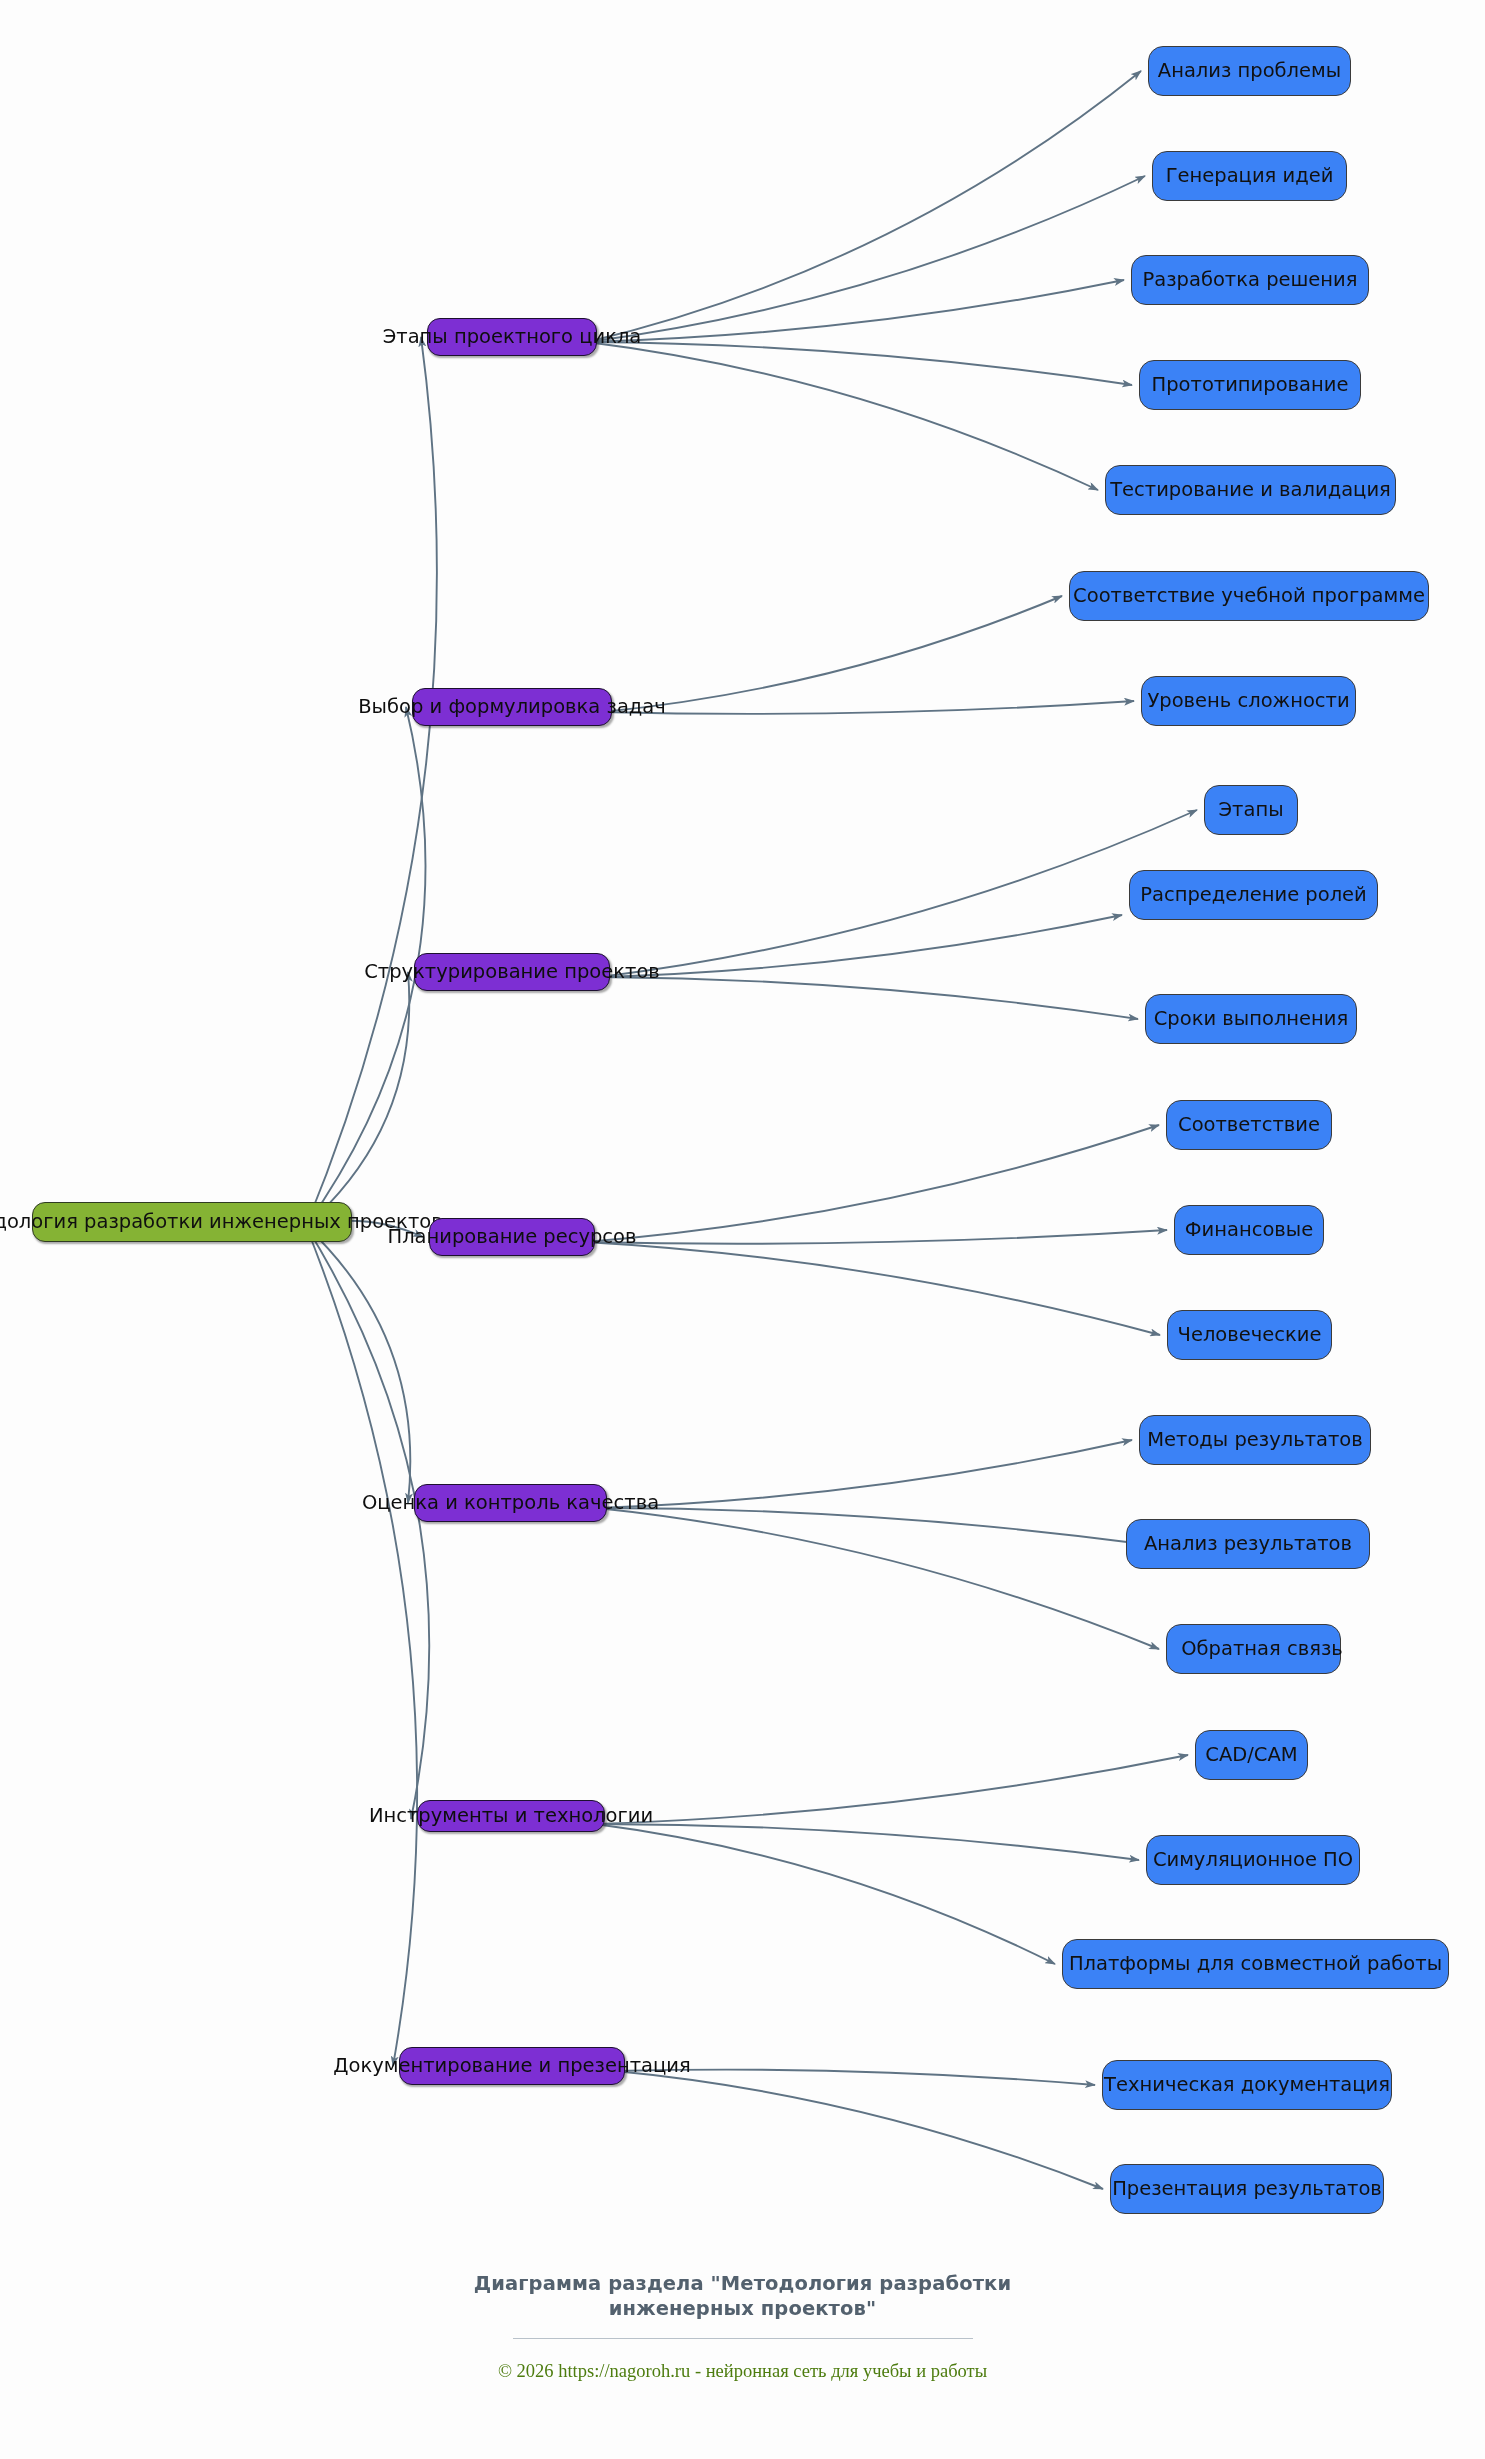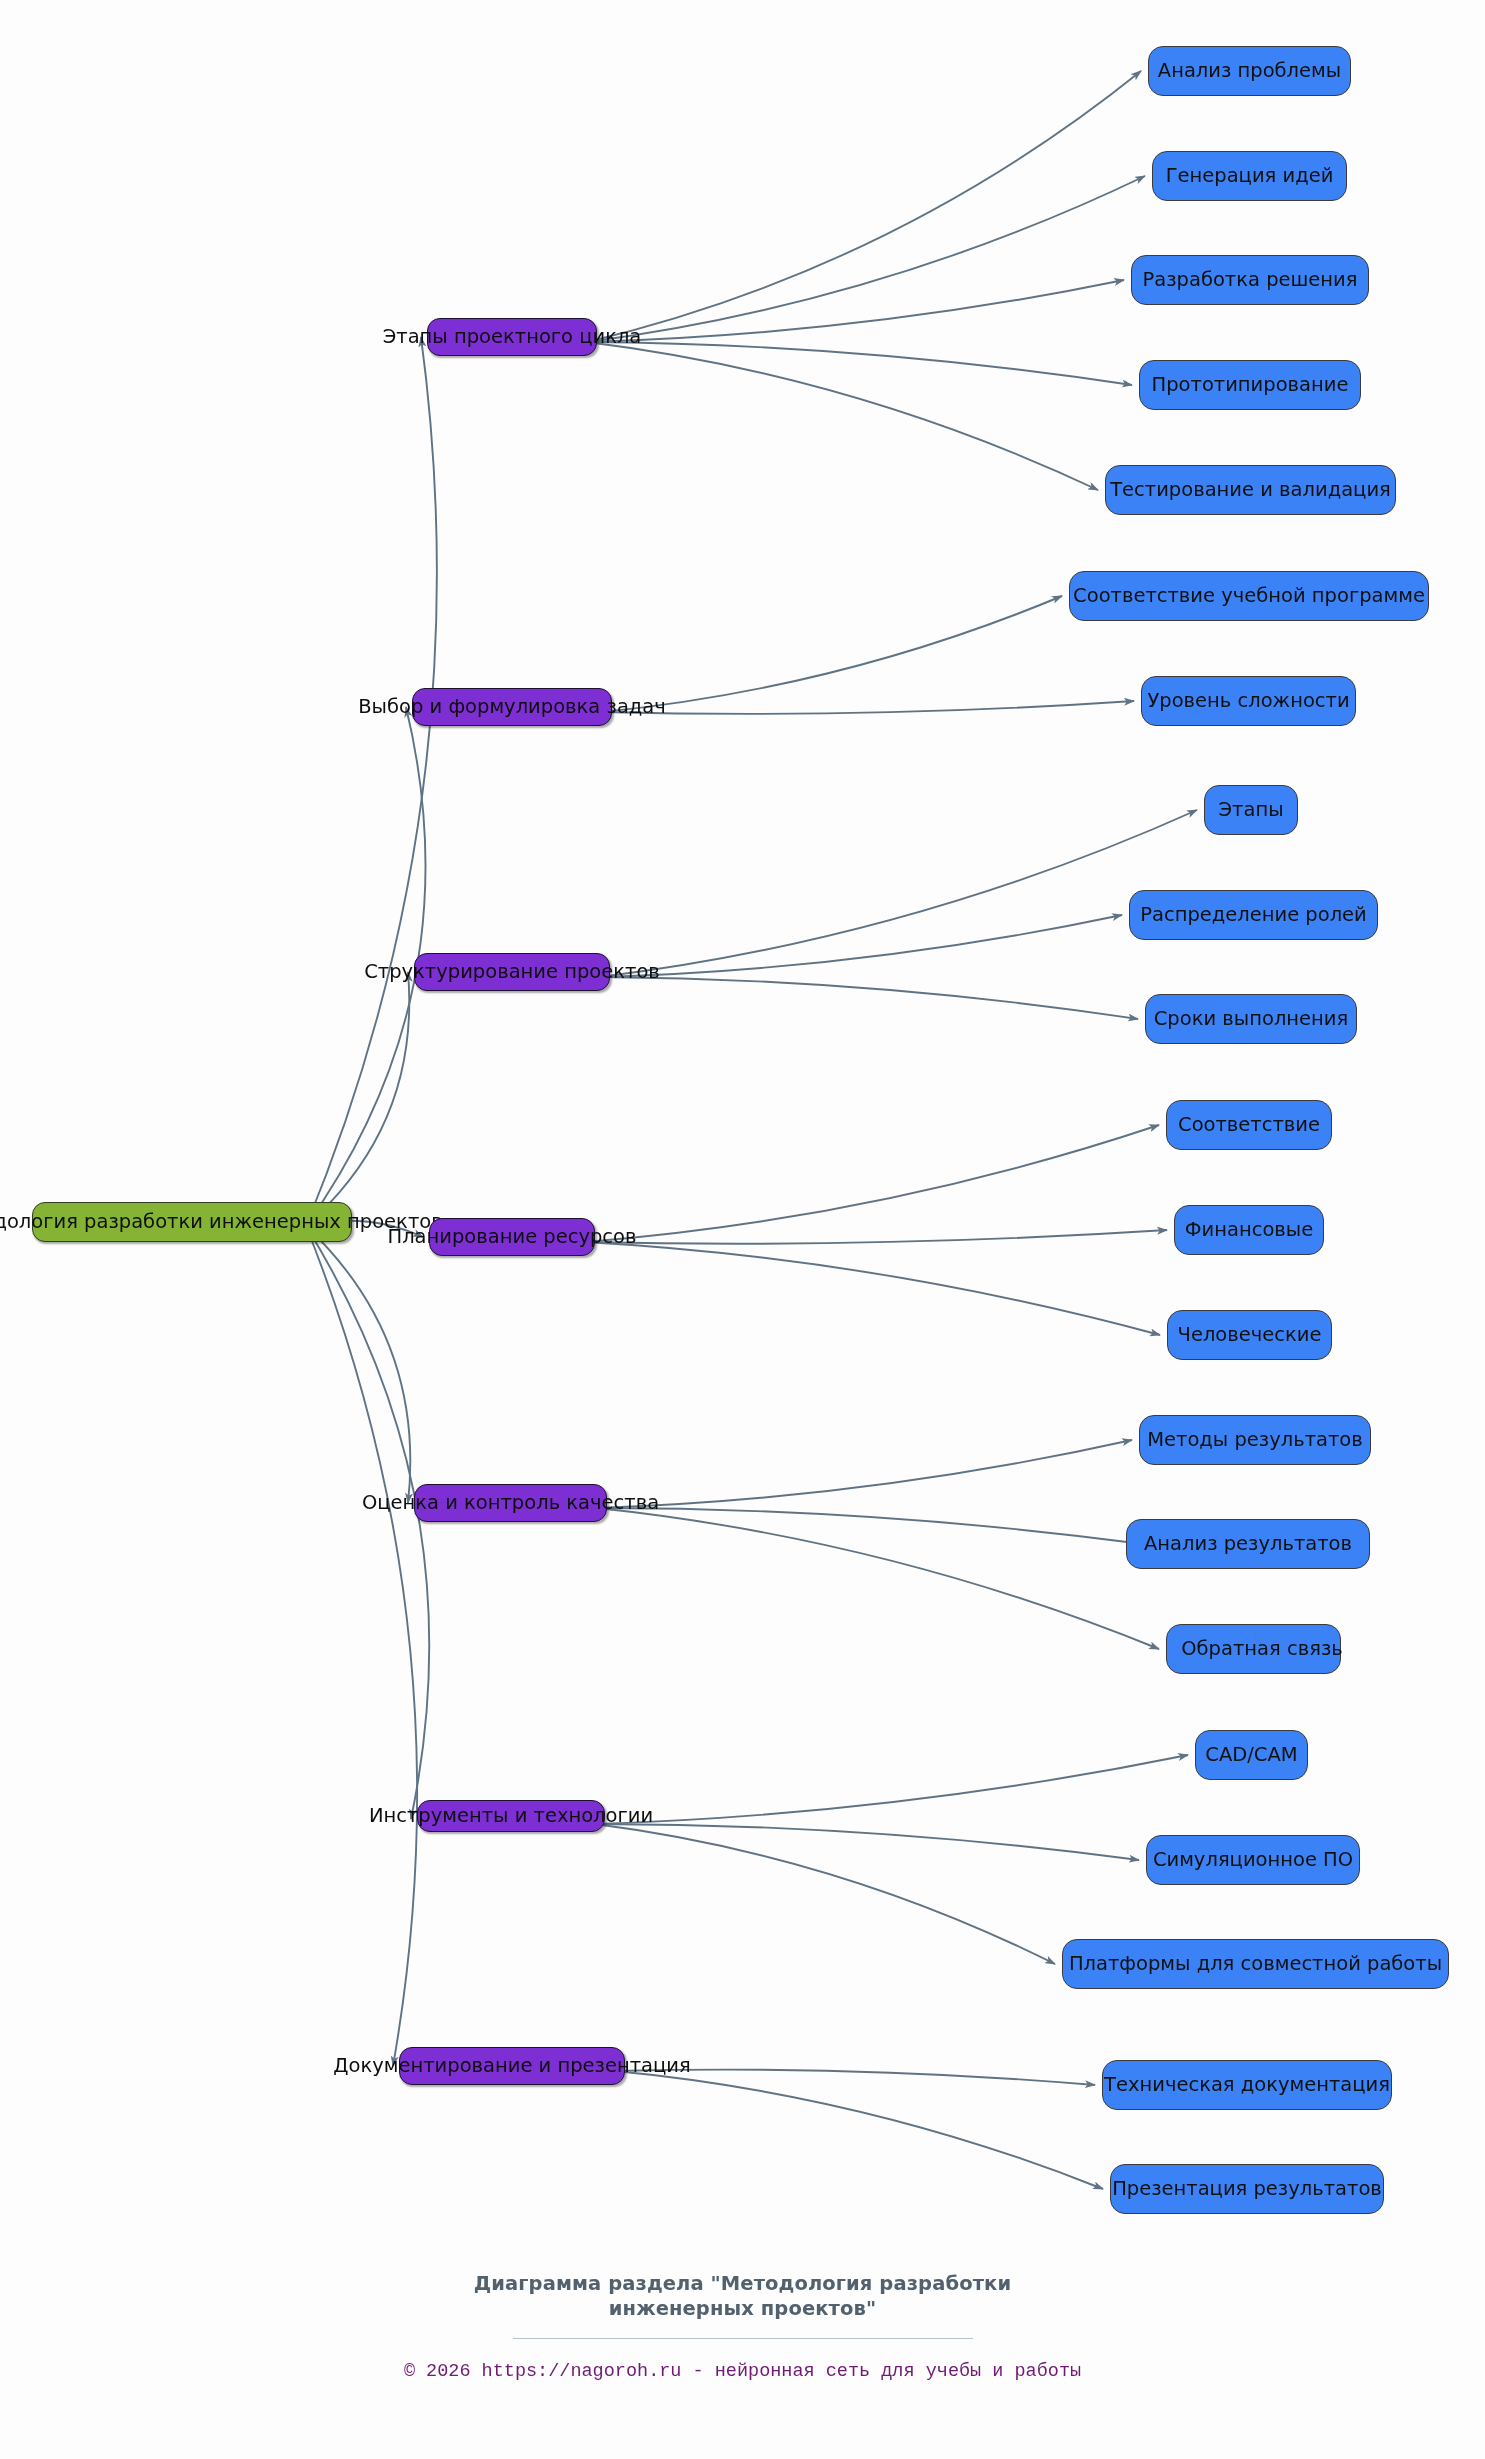--- a/index.html
+++ b/index.html
@@ -74,23 +74,23 @@
     line-height: 1.28;
     letter-spacing: 0.1px;
   }
   .caption-rule {
     width: 460px;
     height: 1px;
     background: #b9c2ca;
     margin: 16px auto 0 auto;
   }
   .caption-copy {
-    font-family: Liberation Mono, monospace;
+    font-family: Liberation Serif, serif;
     font-size: 18.5px;
-    color: #701a75;
+    color: #4d7c0f;
     margin-top: 22px;
   }
 </style>
 </head>
 <body>
 
 <div id="mindmap-canvas">
 
   <svg class="edge-layer" id="edge-layer" viewBox="0 0 1485 2459" width="1485" height="2459">
     <defs>
@@ -162,21 +162,21 @@
       </div>
       <div class="node node-leaf" style="left: 1141px; top: 676px; width: 215px; height: 50px;">
         <span>Уровень сложности</span>
       </div>
       <div class="node node-branch" style="left: 414px; top: 953px; width: 196px; height: 38px;">
         <span>Структурирование проектов</span>
       </div>
       <div class="node node-leaf" style="left: 1204px; top: 785px; width: 94px; height: 50px;">
         <span>Этапы</span>
       </div>
-      <div class="node node-leaf" style="left: 1129px; top: 890px; width: 249px; height: 50px;">
+      <div class="node node-leaf" style="left: 1129px; top: 870px; width: 249px; height: 50px;">
         <span>Распределение ролей</span>
       </div>
       <div class="node node-leaf" style="left: 1145px; top: 994px; width: 212px; height: 50px;">
         <span>Сроки выполнения</span>
       </div>
       <div class="node node-branch" style="left: 429px; top: 1218px; width: 166px; height: 38px;">
         <span>Планирование ресурсов</span>
       </div>
       <div class="node node-leaf" style="left: 1166px; top: 1100px; width: 166px; height: 50px;">
         <span>Соответствие</span>

